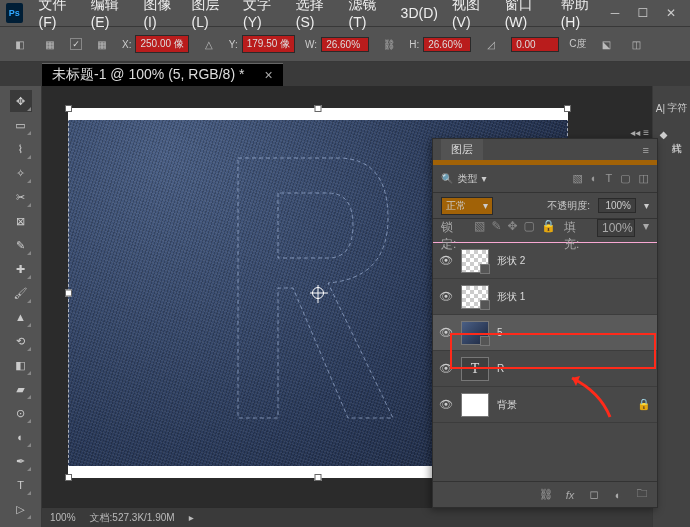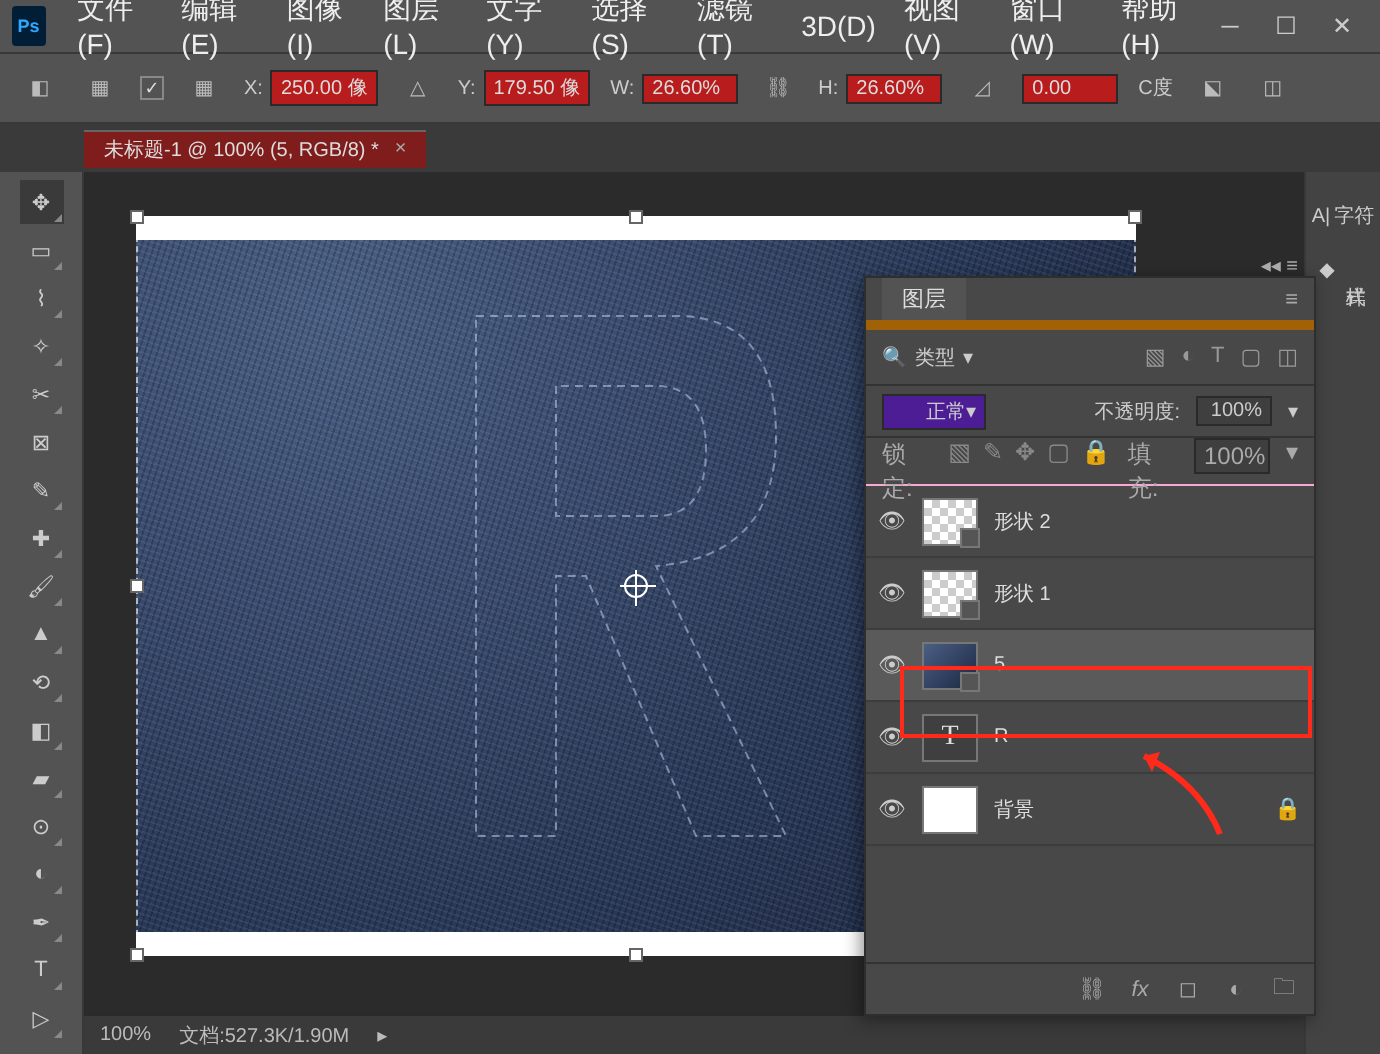--- a/index.html
+++ b/index.html
@@ -9,21 +9,21 @@
 .menu-item{padding:3px 6px;font-size:14px;color:#eee;cursor:pointer}
 .win-controls{margin-left:auto;display:flex;gap:14px;padding-right:6px}
 .win-btn{width:14px;height:14px;color:#ccc;cursor:pointer;display:flex;align-items:center;justify-content:center;font-size:12px}
 .optbar{height:36px;background:#535353;border-top:1px solid #383838;border-bottom:1px solid #383838;display:flex;align-items:center;padding:0 10px;gap:10px;font-size:10px}
 .opt-group{display:flex;align-items:center;gap:4px}
 .opt-val{background:#b91c1c;border:1px solid #2a2a2a;padding:1px 4px;min-width:48px;font-size:10px;color:#ddd}
 .opt-lbl{color:#ccc;font-size:10px}
 .checkbox{width:12px;height:12px;border:1px solid #888;display:inline-flex;align-items:center;justify-content:center;color:#ddd;font-size:9px}
 .icon-btn{width:20px;height:20px;display:flex;align-items:center;justify-content:center;color:#bbb;cursor:pointer}
 .tabbar{height:24px;background:#3a3a3a;display:flex;align-items:center;padding-left:42px}
-.doc-tab{background:#7f1d1d;padding:2px 10px;font-size:10px;color:#ddd;display:flex;align-items:center;gap:8px;border-top:1px solid #666}
+.doc-tab{background:#000000;padding:2px 10px;font-size:14px;color:#ddd;display:flex;align-items:center;gap:20px;border-top:1px solid #666}
 .doc-tab .x{color:#aaa;cursor:pointer}
 .workspace{display:flex;height:441px}
 .toolbar{width:42px;background:#535353;border-right:1px solid #383838;display:flex;flex-direction:column;align-items:center;padding-top:4px;gap:2px}
 .tool{width:22px;height:22px;display:flex;align-items:center;justify-content:center;color:#ccc;cursor:pointer;position:relative}
 .tool.active{background:#3a3a3a}
 .tool .corner{position:absolute;bottom:1px;right:1px;width:0;height:0;border-style:solid;border-width:0 0 4px 4px;border-color:transparent transparent #888 transparent}
 .canvas-zone{flex:1;background:#2b2b2b;position:relative;overflow:hidden}
 .canvas-doc{position:absolute;left:26px;top:22px;width:500px;height:370px;background:#fff}
 .denim{position:absolute;left:0;top:12px;width:500px;height:346px;background:
   repeating-linear-gradient(18deg,rgba(255,255,255,.06) 0 1px,transparent 1px 3px),
@@ -46,21 +46,21 @@
 .dock-item{font-size:10px;color:#ccc;padding:3px 2px;writing-mode:horizontal-tb;cursor:pointer;display:flex;align-items:center;gap:2px}
 .layers-panel{position:absolute;right:32px;top:138px;width:226px;height:370px;background:#484848;border:1px solid #2e2e2e;box-shadow:-2px 2px 8px rgba(0,0,0,.4);display:flex;flex-direction:column;z-index:20}
 .lp-head{height:26px;display:flex;align-items:center;padding:0 8px;border-bottom:5px solid #a16207;position:relative}
 .lp-tab{background:#535353;padding:3px 10px;font-size:11px;color:#ddd}
 .lp-menu{margin-left:auto;color:#aaa;cursor:pointer}
 .lp-dots{position:absolute;right:8px;top:-12px;color:#aaa;font-size:10px}
 .lp-filter{height:28px;display:flex;align-items:center;padding:0 8px;gap:6px;border-bottom:1px solid #333}
 .lp-search{display:flex;align-items:center;gap:4px;font-size:10px}
 .lp-ficons{display:flex;gap:8px;margin-left:auto;color:#999;font-size:11px}
 .lp-blend{height:26px;display:flex;align-items:center;padding:0 8px;gap:8px;border-bottom:1px solid #333;font-size:10px}
-.lp-select{background:#4c1d95;border:1px solid #2a2a2a;padding:1px 4px;min-width:52px;display:flex;justify-content:flex-end;align-items:center}
+.lp-select{background:#a16207;border:1px solid #2a2a2a;padding:1px 4px;min-width:52px;display:flex;justify-content:space-between;align-items:center}
 .lp-num{background:#3f3f3f;border:1px solid #2a2a2a;padding:1px 4px;width:38px;text-align:right}
 .lp-lock{height:24px;display:flex;align-items:flex-start;padding:0 8px;gap:8px;font-size:12px;border-bottom:1px solid #f9a8d4;color:#aaa}
 .lp-lockicons{display:flex;gap:6px;color:#888}
 .lp-list{flex:1;overflow:auto}
 .layer{height:36px;display:flex;align-items:center;padding:0 6px;gap:8px;border-bottom:1px solid #3c3c3c}
 .layer .eye{width:14px;color:#ccc;cursor:pointer}
 .layer .thumb{width:28px;height:24px;border:1px solid #777;background:#eee;position:relative;flex-shrink:0}
 .layer .thumb.checker{background:repeating-conic-gradient(#ccc 0 25%,#fff 0 50%) 0 0/8px 8px}
 .layer .thumb .sub{position:absolute;right:-2px;bottom:-2px;width:10px;height:10px;background:#555;border:1px solid #777}
 .layer .thumb.denim-th{background:linear-gradient(135deg,#4a5f85,#1c2740)}

